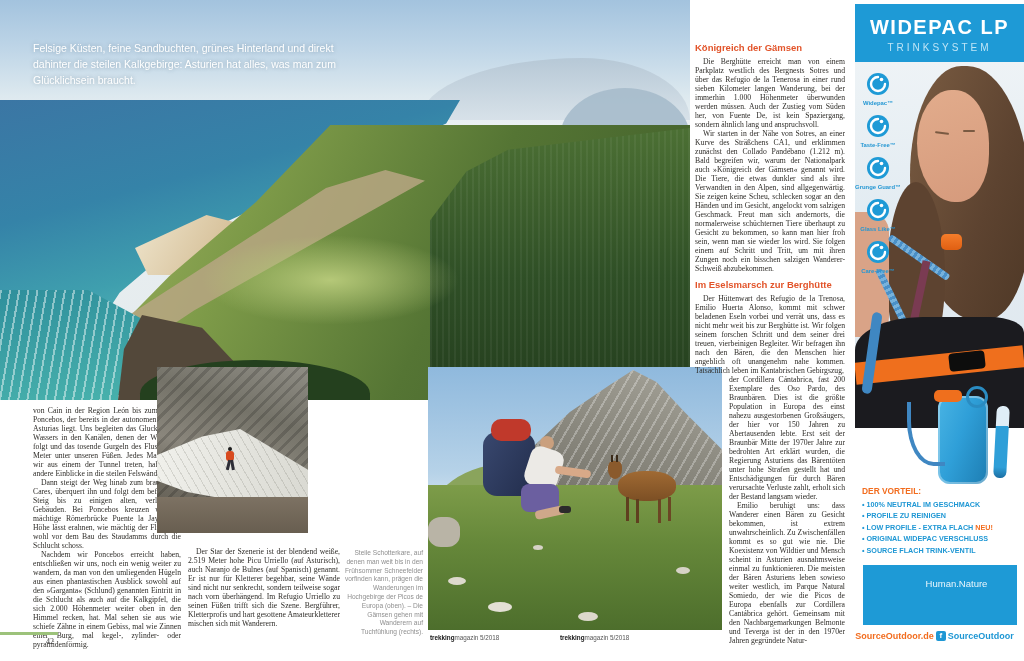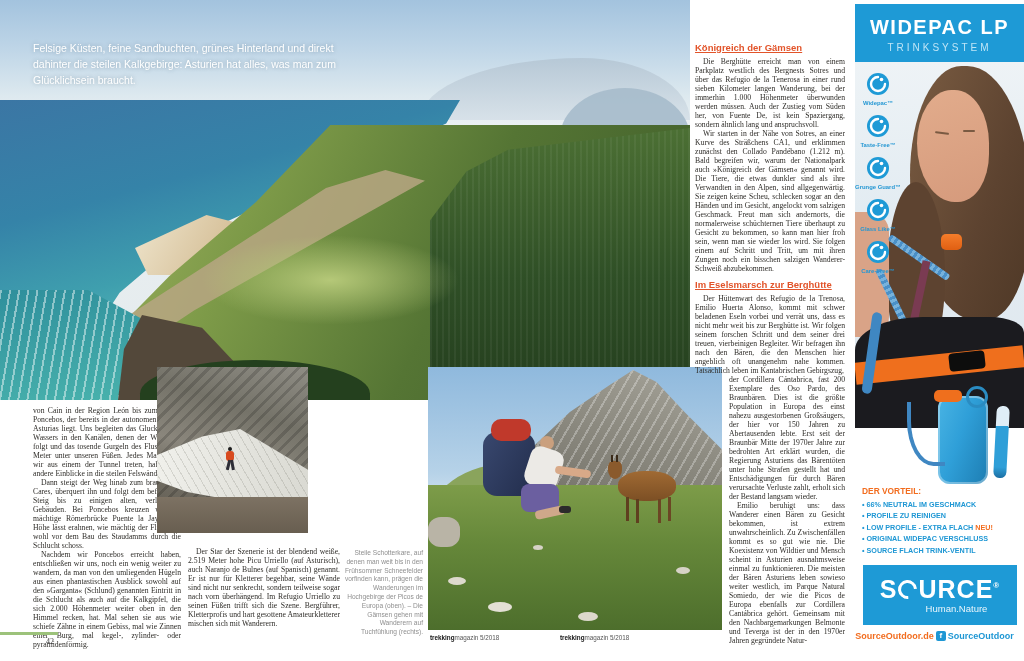--- a/index.html
+++ b/index.html
@@ -7,21 +7,21 @@
         font-family:"Liberation Sans",sans-serif;}
   .abs{position:absolute;}
   .photo{position:absolute;overflow:hidden;}
   .shape{position:absolute;}
   
   .btxt{font-family:"Liberation Serif",serif;font-size:7.7px;line-height:9px;color:#2e2c28;
         text-align:justify;margin:0;hyphens:auto;}
   .ind{text-indent:8px;}
   .col{position:absolute;}
   .ahead{font-family:"Liberation Sans",sans-serif;font-weight:bold;font-size:9.5px;line-height:11px;
-         color:#e2542a;margin:0 0 4px 0;text-decoration:underline;}
+         color:#e2542a;margin:0 0 4px 0;}
   .ahead2{margin-top:6px;}
   .narrow{margin-left:34px;}
   .caption{font-family:"Liberation Sans",sans-serif;font-size:6.6px;line-height:8.8px;color:#8f8f8f;
            text-align:right;}
   .overlayTxt{font-family:"Liberation Sans",sans-serif;font-size:10.5px;line-height:16px;color:#ffffff;
               text-shadow:0 0 4px rgba(30,60,80,.35);}
   .magfoot{font-size:6.3px;color:#555;}
   .magfoot b{color:#141414;}
   .pageno{font-family:"Liberation Serif",serif;font-size:8px;color:#3a3a3a;}
   
@@ -214,30 +214,29 @@
     <div class="abs" style="left:93px;top:396px;width:50px;height:88px;background:linear-gradient(110deg,#49b4e4 0%,#2f9fd8 45%,#1d7db2 100%);border-radius:12px;box-shadow:inset 0 0 0 2px rgba(255,255,255,.35);">
       <div class="shape" style="left:-4px;top:-6px;width:28px;height:12px;background:#ef6f1d;border-radius:5px;"></div>
       <div class="shape" style="left:28px;top:-10px;width:16px;height:16px;border:3px solid #2a8cc2;border-radius:50%;"></div>
     </div>
     <div class="abs" style="left:62px;top:402px;width:34px;height:60px;border-left:4px solid #3f87c2;border-bottom:4px solid #3f87c2;border-radius:0 0 0 70%;"></div>
     <div class="abs" style="left:150px;top:406px;width:13px;height:72px;background:linear-gradient(180deg,#dfeef7 0%,#dfeef7 28%,#2f9fd8 28%,#2f9fd8 85%,#1d6fa3 100%);border-radius:6px;transform:rotate(3deg);"></div>
 
     <div class="abs" style="left:17px;top:486px;width:160px;">
       <div class="vhead">DER VORTEIL:</div>
       <ul class="vlist">
-        <li><span class="blt">•</span><span>66% NEUTRAL IM GESCHMACK</span><span class="neu"></span></li>
+        <li><span class="blt">•</span><span>100% NEUTRAL IM GESCHMACK</span><span class="neu"></span></li>
         <li><span class="blt">•</span><span>PROFILE ZU REINIGEN</span><span class="neu"></span></li>
         <li><span class="blt">•</span><span>LOW PROFILE - EXTRA FLACH</span><span class="neu">NEU!</span></li>
         <li><span class="blt">•</span><span>ORIGINAL WIDEPAC VERSCHLUSS</span><span class="neu"></span></li>
         <li><span class="blt">•</span><span>SOURCE FLACH TRINK-VENTIL</span><span class="neu"></span></li>
       </ul>
     </div>
 
     <div class="abs srcbox" style="left:18px;top:565px;width:154px;height:60px;padding-top:12px;box-sizing:border-box;">
-      <div class="srcname"><span>S</span><span class="oswirl"></span><span>URCE</span><span class="srcreg">®</span></div>
       <div class="srctag">Human.Nature</div>
     </div>
 
     <div class="abs adfoot" style="left:0;top:631px;width:179px;">
       <span style="color:#f26d1f;">SourceOutdoor.de</span>
       <span class="fbicon">f</span>
       <span style="color:#1e97d4;">SourceOutdoor</span>
     </div>
   </div>
 

